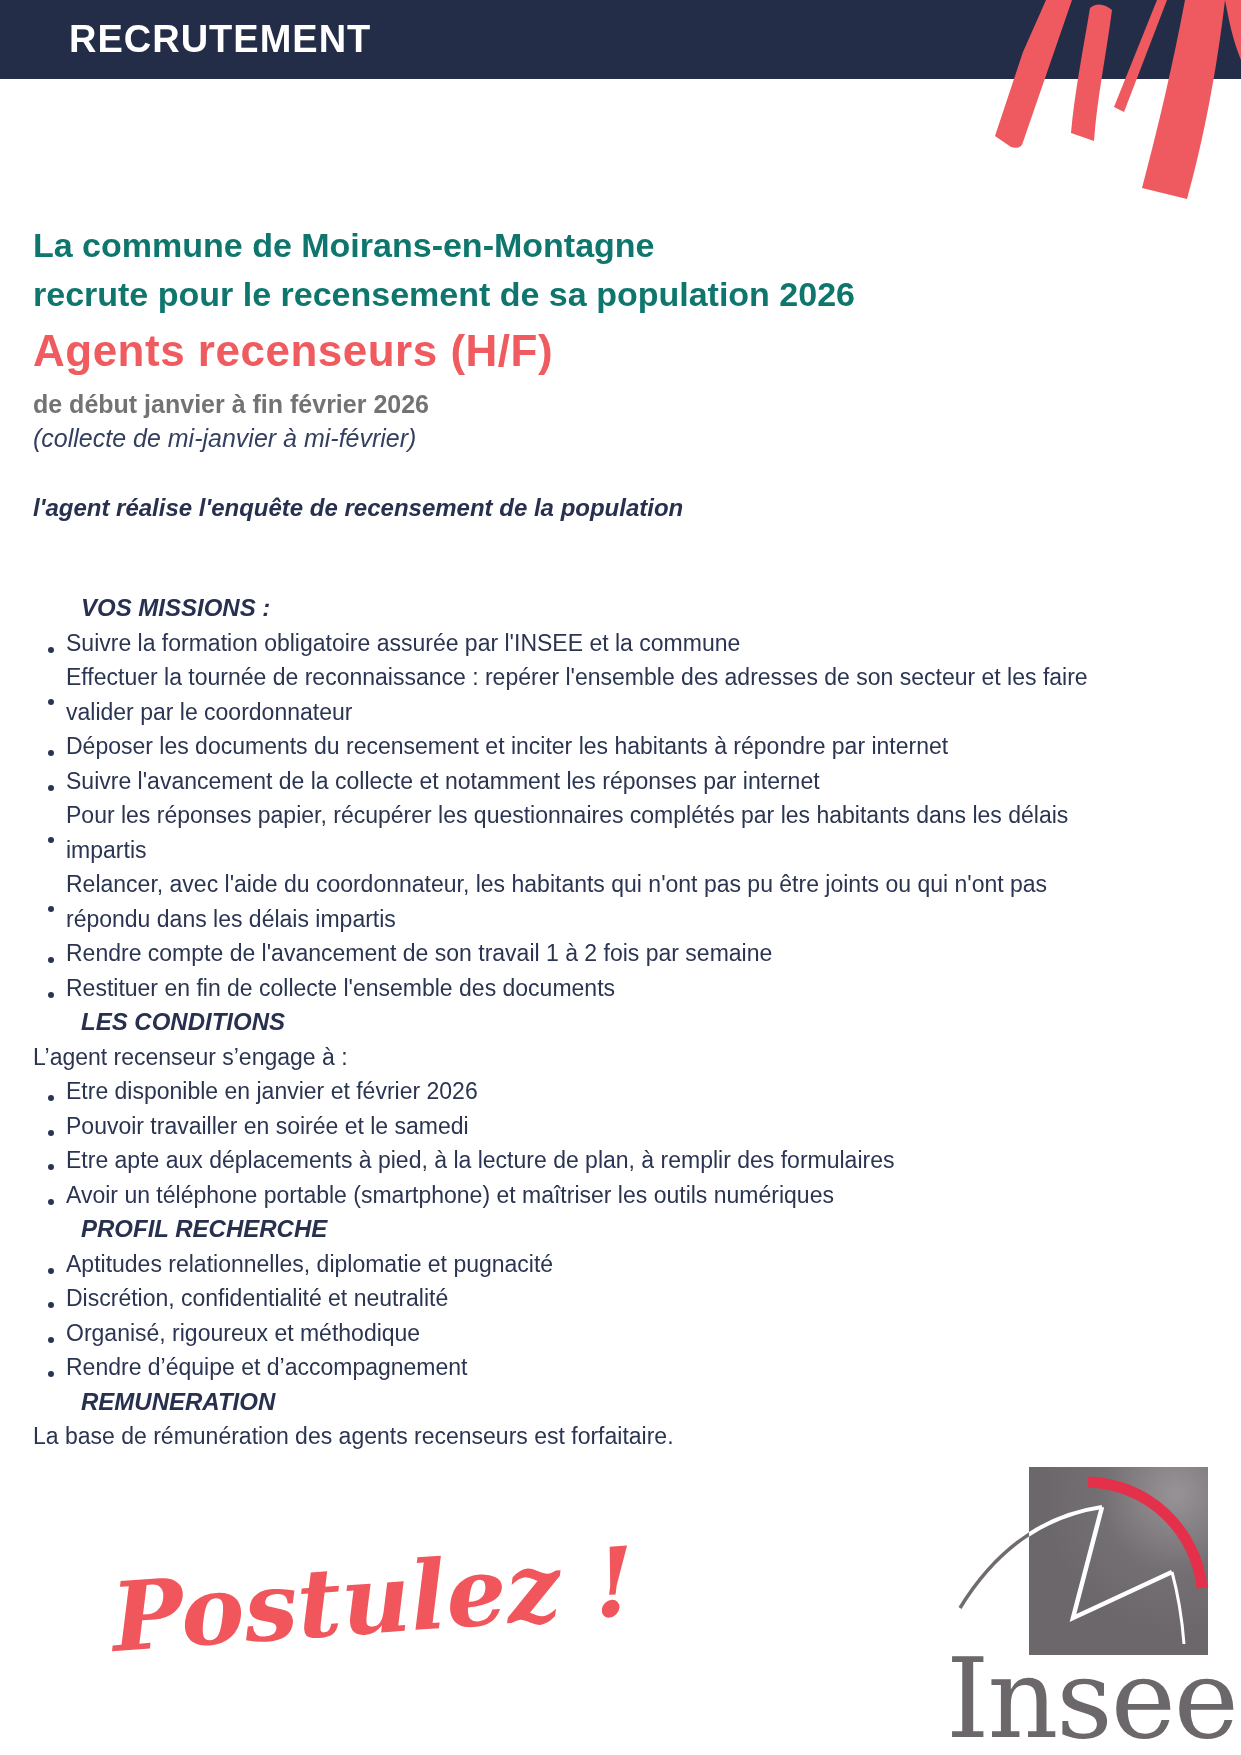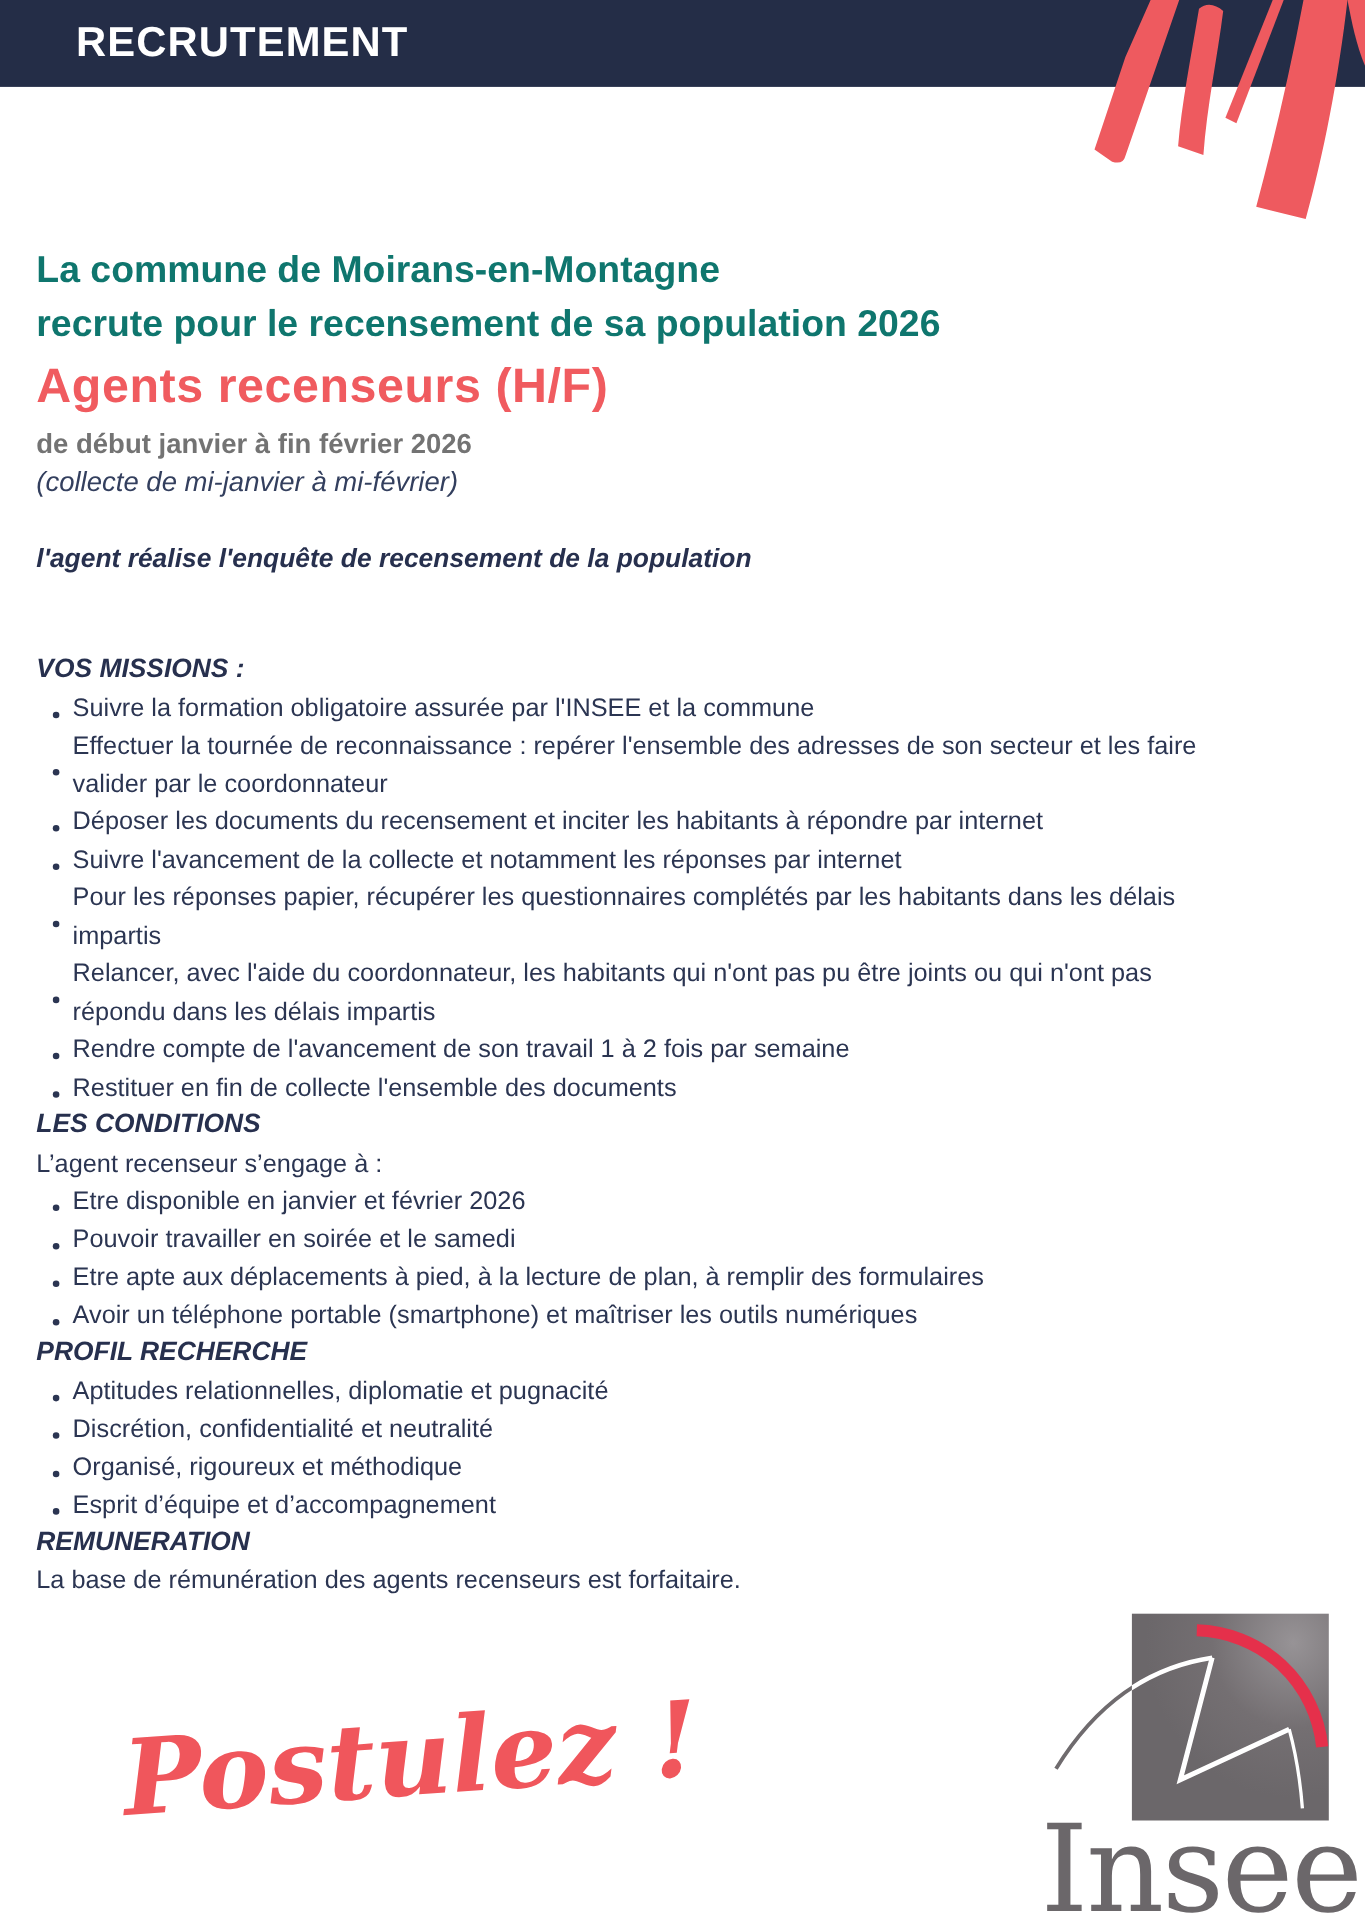--- a/index.html
+++ b/index.html
@@ -39,21 +39,21 @@
   .supervision {
     position:absolute; top:490px; left:33px;
     font-size:24px; font-weight:bold; font-style:italic;
     line-height:35px; color:#27304e;
   }
   .content {
     position:absolute; top:591px; left:33px; width:1120px;
     font-size:23px; line-height:34.5px; color:#2b3552;
   }
   .section-heading {
-    font-size:24px; font-weight:bold; font-style:italic; color:#27304e;
+    font-size:24px; font-weight:bold; font-style:italic; color:#27304e;margin-left:48px;
   }
   .plain-line { font-size:23px; }
   .bullet { display:flex; width:1075px;align-items:center; }
   .dot {
     flex:none; width:6px; height:6px; border-radius:50%;
     background:#2b3552; margin:14px 12px 0 15px;
   }
   .bullet-text { flex:1; max-width:1040px; }
   .cta-script {
     position:absolute; top:1562px; left:112px;
@@ -159,21 +159,21 @@
     <div class="bullet">
         <span class="dot"></span>
         <span class="bullet-text">Discrétion, confidentialité et neutralité</span>
       </div>
     <div class="bullet">
         <span class="dot"></span>
         <span class="bullet-text">Organisé, rigoureux et méthodique</span>
       </div>
     <div class="bullet">
         <span class="dot"></span>
-        <span class="bullet-text">Esprit d’équipe et d’accompagnement</span>
+        <span class="bullet-text">Rendre d’équipe et d’accompagnement</span>
       </div>
 
     <div class="section-heading">REMUNERATION</div>
     <div class="plain-line">La base de rémunération des agents recenseurs est forfaitaire.</div>
 
   </div>
 
   <div class="cta-script">Postulez !</div>
 
   <svg class="insee-logo" viewBox="0 0 311 295" aria-hidden="true">

